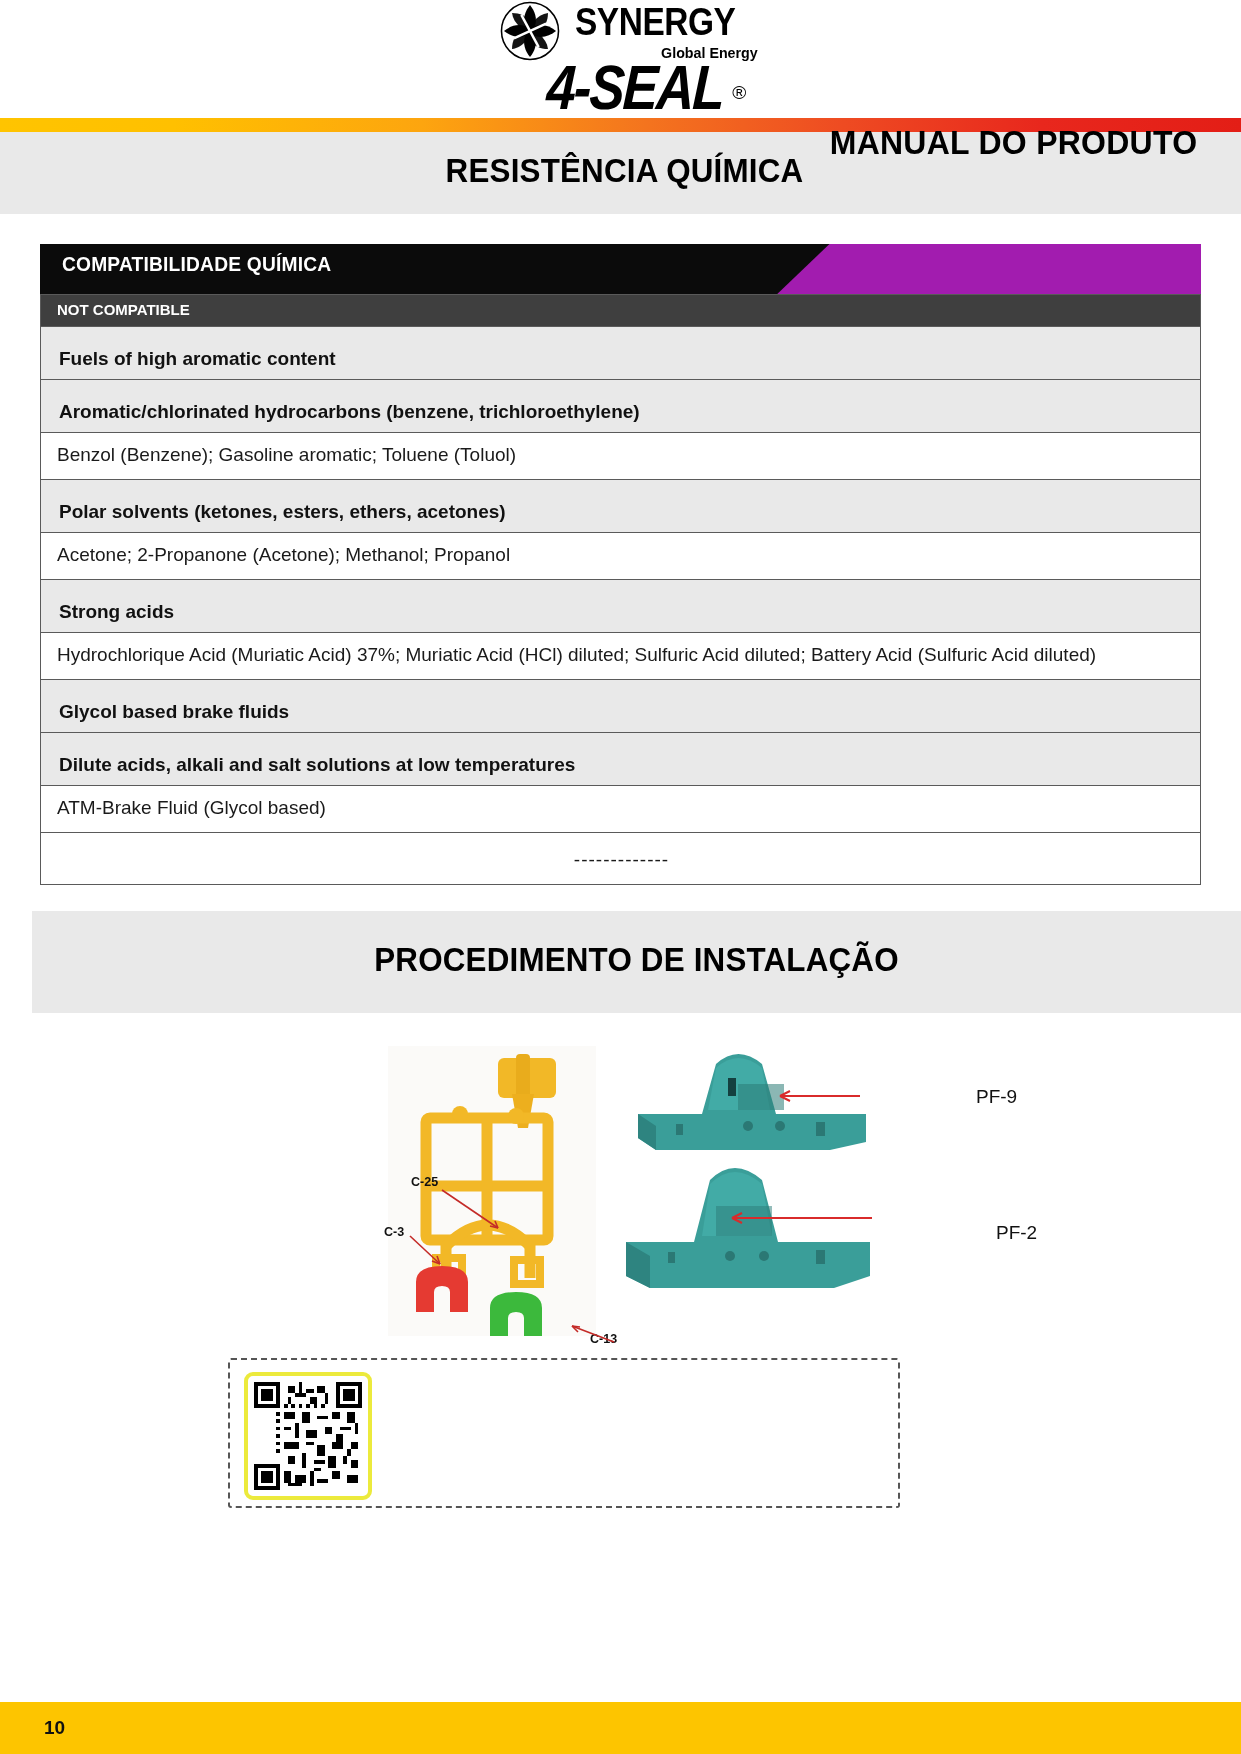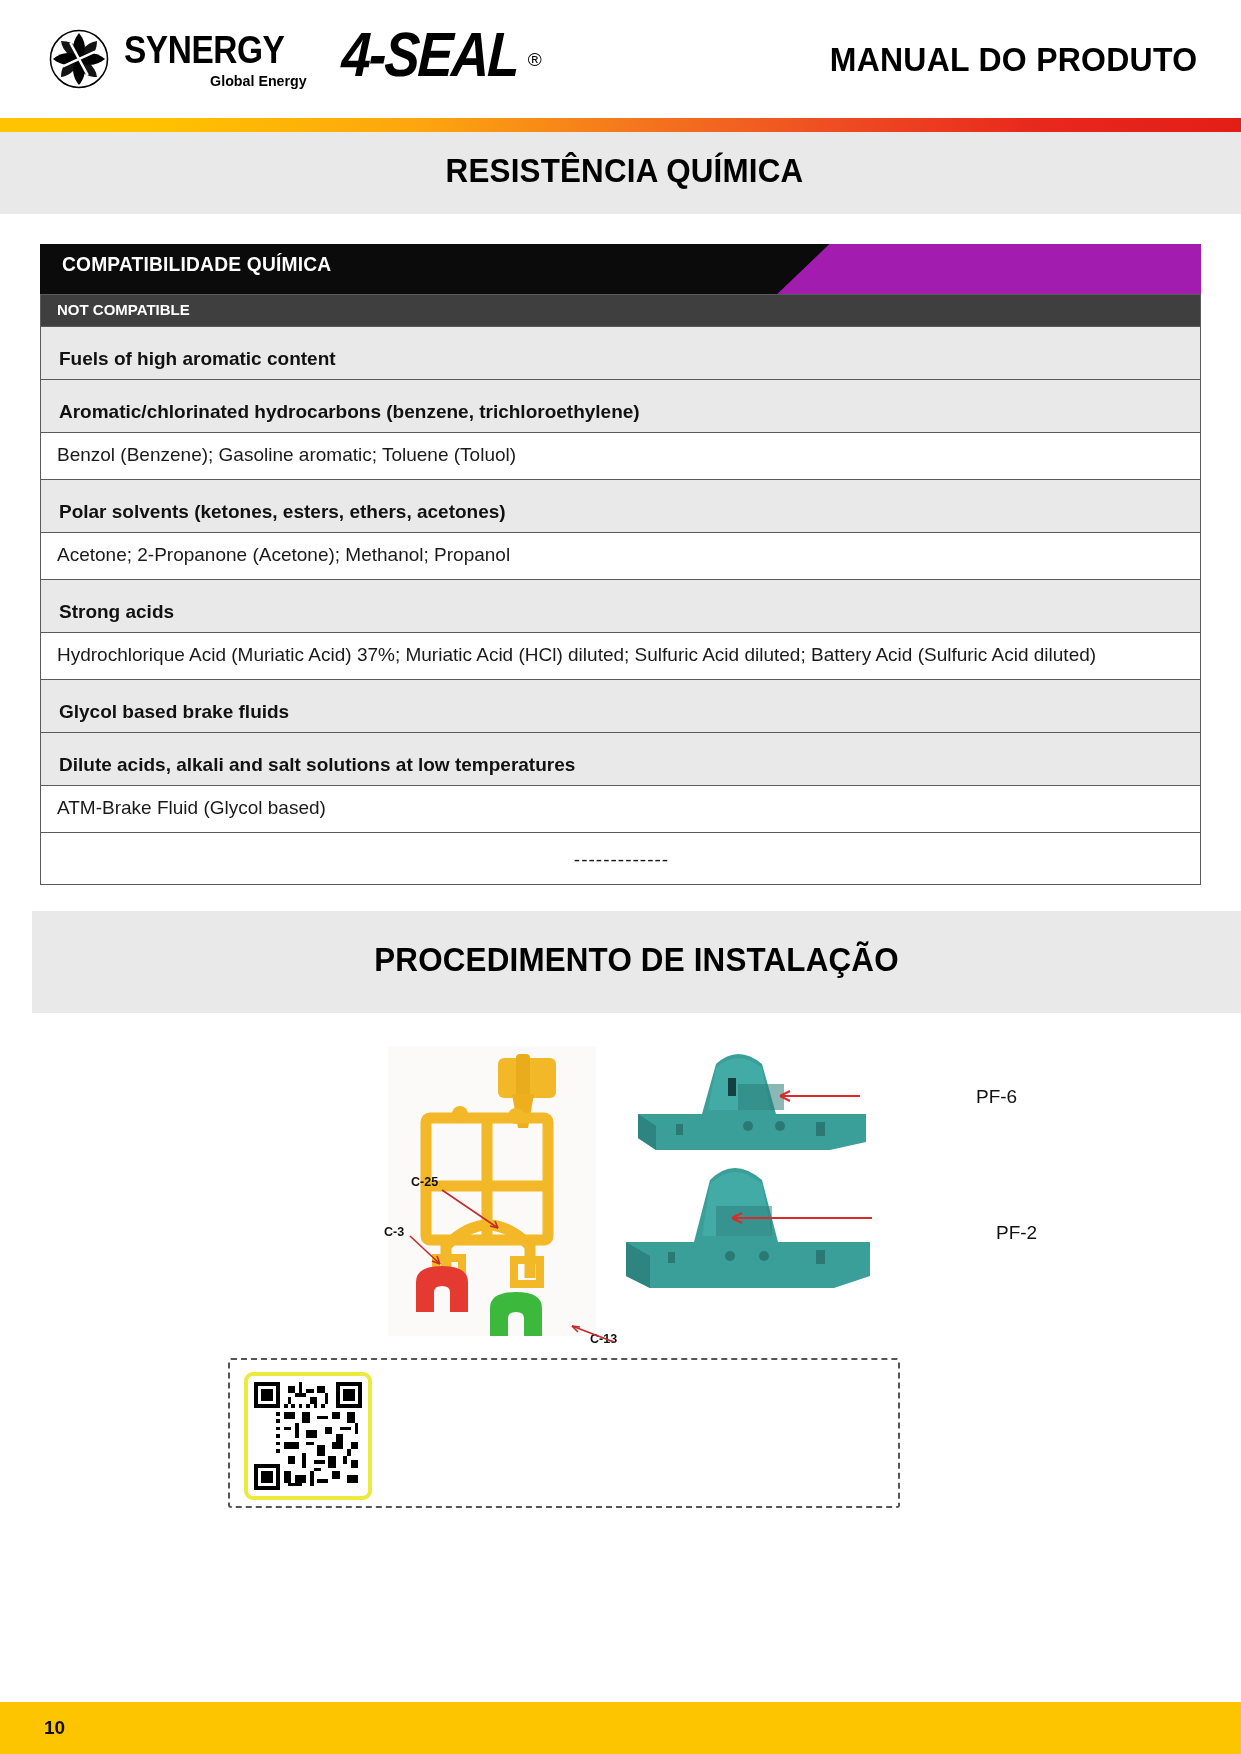--- a/index.html
+++ b/index.html
@@ -10,20 +10,21 @@
     overflow:hidden;
   }
   .page { position:relative; width:1241px; height:1754px; background:#fff; }
 
   
   .header {
     height:118px; background:#fff;
     display:flex; align-items:center;
     padding-left:48px; padding-right:32px;
     position:relative;
+    flex-direction:column;
   }
   .logo-group { display:flex; align-items:center; gap:14px; }
   .synergy-mark { width:62px; height:62px; flex:none; }
   .synergy-words { display:flex; flex-direction:column; align-items:flex-end; line-height:1; }
   .synergy-name {
     font-size:38px; font-weight:bold; letter-spacing:-0.5px;
     color:#000; font-family:"Liberation Sans", sans-serif;
     transform:scaleX(0.88); transform-origin:left center;
   }
   .synergy-tag {
@@ -315,21 +316,21 @@
 
     <g stroke="#D92B2B" stroke-width="1.8" fill="none">
       <line x1="112" y1="188" x2="252" y2="188"></line>
       <path d="M112 188 L122 183 M112 188 L122 193" stroke-width="2"></path>
     </g>
   </svg>
 
   <div class="calloutlbl" style="left:411px; top:1175px;">C-25</div>
   <div class="calloutlbl" style="left:384px; top:1225px;">C-3</div>
   <div class="calloutlbl" style="left:590px; top:1332px;">C-13</div>
-  <div class="calloutlbl big" style="left:976px; top:1086px;">PF-6</div>
+  <div class="calloutlbl big" style="left:976px; top:1086px;">PF-9</div>
   <div class="calloutlbl big" style="left:996px; top:1222px;">PF-2</div>
 
   <svg style="position:absolute; left:380px; top:1160px; width:260px; height:200px; pointer-events:none;">
     <g stroke="#C42B28" stroke-width="1.6" fill="none">
       <line x1="62" y1="30" x2="118" y2="68"></line>
       <path d="M118 68 L110 66 M118 68 L115 61"></path>
       <line x1="30" y1="76" x2="60" y2="104"></line>
       <path d="M60 104 L52 101 M60 104 L57 96"></path>
       <line x1="234" y1="182" x2="192" y2="166"></line>
       <path d="M192 166 L200 167 M192 166 L198 172"></path>

